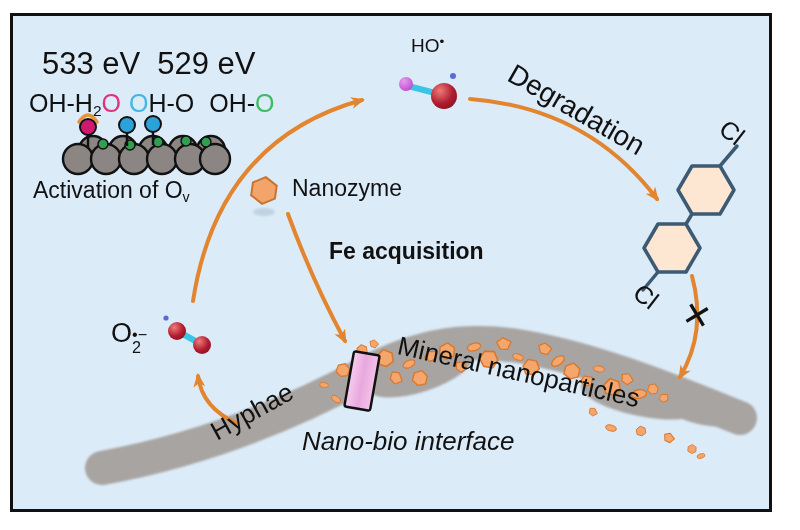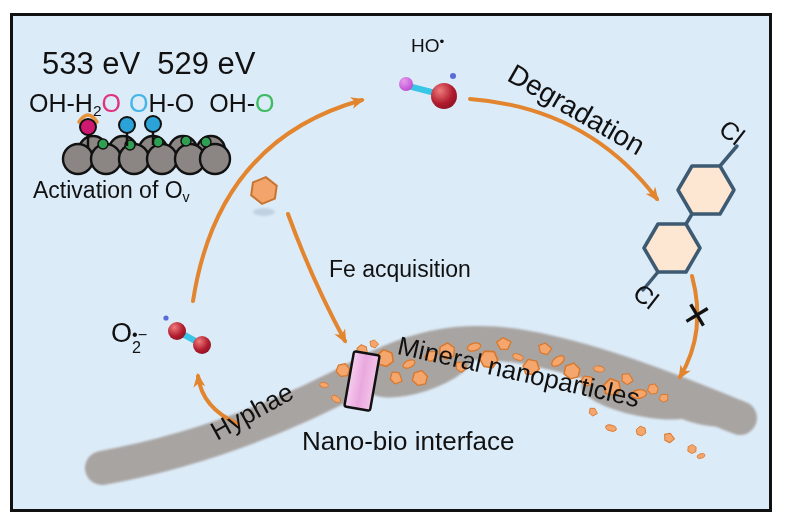--- a/index.html
+++ b/index.html
@@ -16,28 +16,28 @@
   .o-pink{color:#e0337f;}
   .o-blue{color:#45b5e5;}
   .o-green{color:#3fbb63;}
   .sub{font-size:0.62em;vertical-align:-0.28em;}
   .sup{font-size:0.72em;vertical-align:0.45em;}
   .stack{display:inline-flex;flex-direction:column;align-items:flex-start;
          font-size:0.60em;line-height:0.82;vertical-align:0.12em;}
   .lbl-activation{left:33px;top:177px;font-size:23px;text-align:right;}
   .lbl-ho{left:411px;top:34px;font-size:19px;}
   .lbl-nanozyme{left:292px;top:175px;font-size:23px;}
-  .lbl-fe{left:329px;top:256px;font-size:23px;}
+  .lbl-fe{left:329px;top:238px;font-size:23px;font-weight:bold;}
   .lbl-superoxide{left:111px;top:318px;font-size:27px;}
   .lbl-degradation{left:500px;top:94px;font-size:28px;transform:rotate(30deg);transform-origin:center;}
   .lbl-cl-top{left:720px;top:118px;font-size:25px;transform:rotate(38deg);}
   .lbl-cl-bottom{left:634px;top:282px;font-size:25px;transform:rotate(38deg);}
   .lbl-mineral{left:398px;top:330px;font-size:26px;transform:rotate(12.5deg);transform-origin:left center;}
   .lbl-hyphae{left:213px;top:418px;font-size:26px;transform:rotate(-29deg);transform-origin:left center;}
-  .lbl-nanobio{left:302px;top:426px;font-size:26px;}
+  .lbl-nanobio{left:302px;top:426px;font-size:26px;font-style:italic;}
 </style>
 </head>
 <body>
 
 <div class="canvas">
   <div class="frame"></div>
 
   <svg class="art" viewBox="0 0 800 530">
     <defs>
       <marker id="ah" markerUnits="userSpaceOnUse" markerWidth="16" markerHeight="14" refX="11" refY="6" orient="auto">
@@ -187,20 +187,21 @@
   </div>
 
   <div class="lbl row-sp">
     <span><span>OH-H</span><span class="sub">2</span><span class="o-pink">O</span></span><span class="sp-gap1"></span><span><span class="o-blue">O</span><span>H-O</span></span><span class="sp-gap2"></span><span><span>OH-</span><span class="o-green">O</span></span>
   </div>
 
   <div class="lbl lbl-activation"><span>Activation of O</span><span class="sub">v</span></div>
 
   <div class="lbl lbl-ho"><span>HO</span><span class="sup">•</span></div>
 
+  <div class="lbl lbl-nanozyme">Nanozyme</div>
 
   <div class="lbl lbl-degradation">Degradation</div>
 
   <div class="lbl lbl-cl-top">Cl</div>
 
   <div class="lbl lbl-cl-bottom">Cl</div>
 
   <div class="lbl lbl-fe">Fe acquisition</div>
 
   <div class="lbl lbl-superoxide"><span>O</span><span class="stack">

